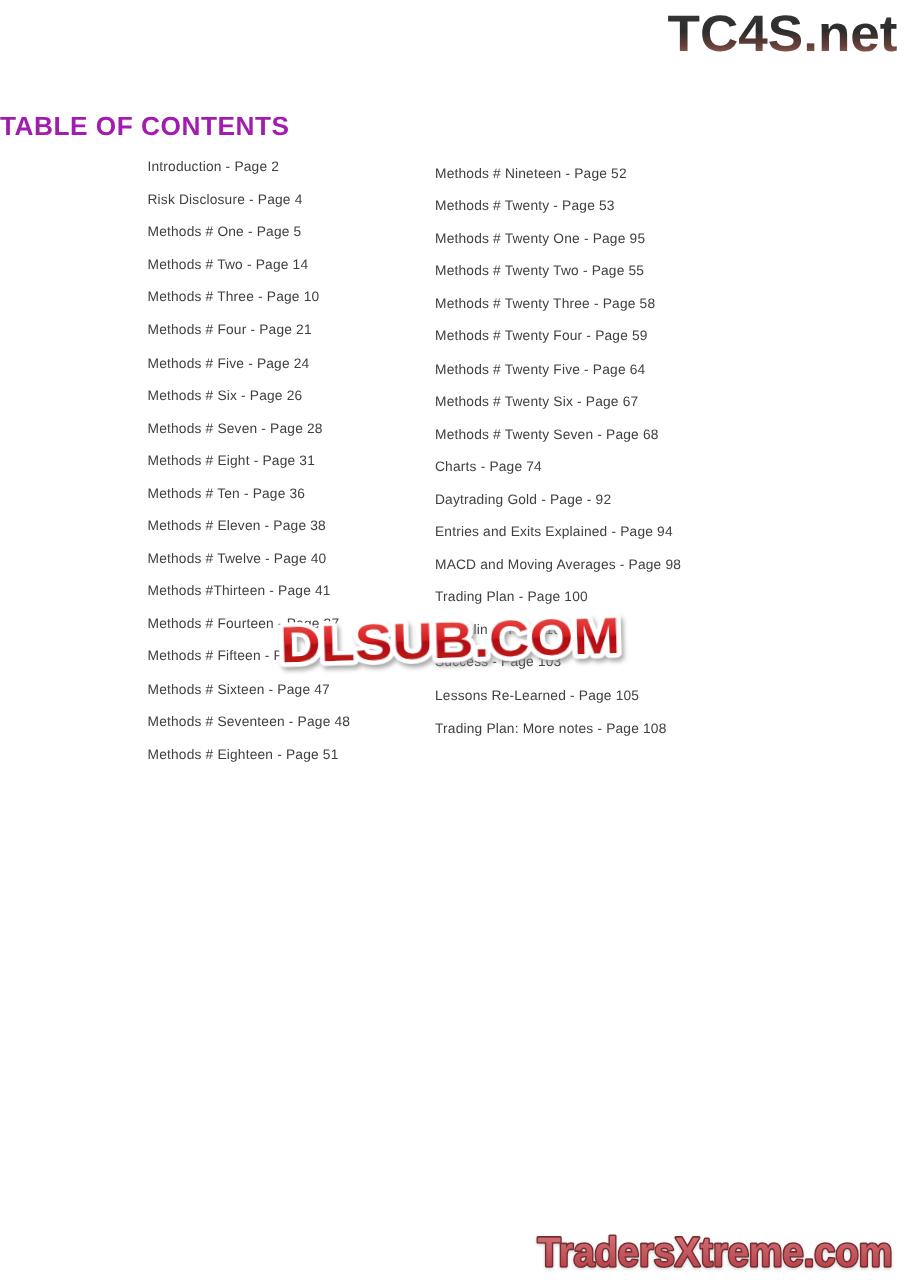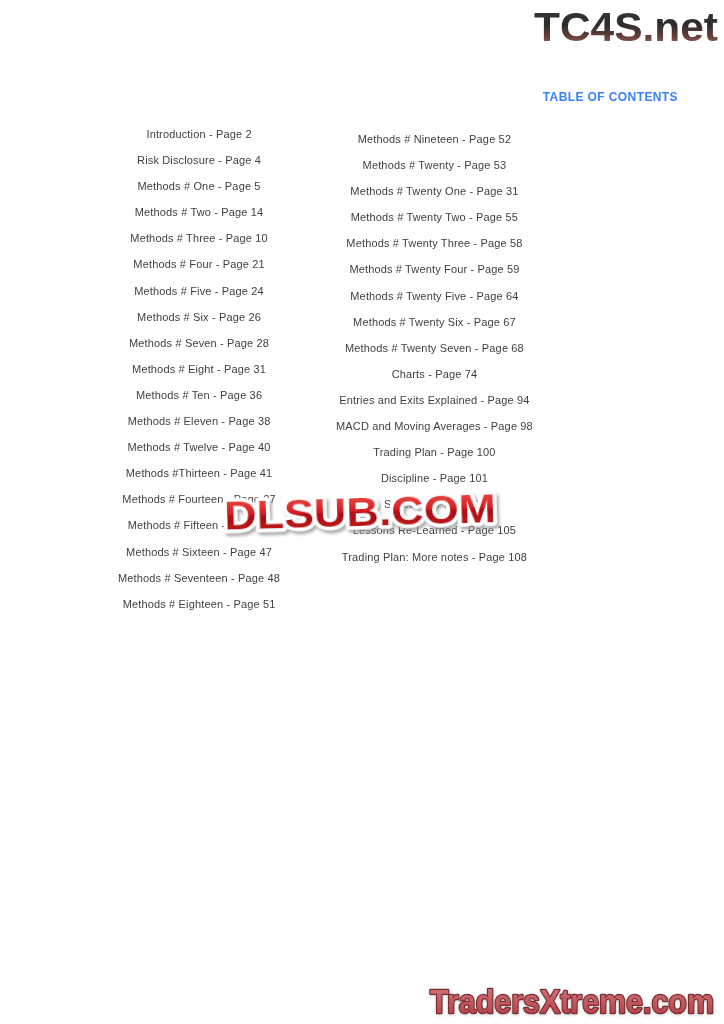--- a/index.html
+++ b/index.html
@@ -8,31 +8,31 @@
     width:724px;height:1024px;
     background:#ffffff;
     font-family:"Liberation Sans",sans-serif;
     overflow:hidden;
   }
   
   .logo-top{position:absolute;top:3px;right:3px;}
   
   .title{
     position:absolute;left:0;top:90px;width:678px;
-    text-align:right;margin:0;
-    font-size:12px;font-weight:700;color:#3b82f6;letter-spacing:.4px;
+    text-align:left;margin:0;
+    font-size:21px;font-weight:700;color:#a21caf;letter-spacing:.4px;
   }
   
   .toc-col{
     position:absolute;
     font-size:11px;color:#3f3f3f;letter-spacing:.15px;
     z-index:1;
   }
-  .col-left{left:118px;top:121px;text-align:center;}
-  .col-right{left:336px;top:126px;text-align:center;}
+  .col-left{left:118px;top:121px;}
+  .col-right{left:348px;top:126px;}
   .toc-line{height:26.1px;line-height:26.1px;white-space:nowrap;}
   
   .wm-center{
     position:absolute;left:212px;top:479px;
     transform:rotate(-1.6deg);
     z-index:5;
   }
   
   .logo-bottom{position:absolute;left:424px;top:981px;z-index:5;}
   svg text{font-family:"Liberation Sans",sans-serif;}
@@ -74,28 +74,29 @@
       <div class="toc-line">Methods # Fourteen - Page 27</div>
       <div class="toc-line">Methods # Fifteen - Page 45</div>
       <div class="toc-line">Methods # Sixteen - Page 47</div>
       <div class="toc-line">Methods # Seventeen - Page 48</div>
       <div class="toc-line">Methods # Eighteen - Page 51</div>
     </div>
 
   <div class="toc-col col-right">
       <div class="toc-line">Methods # Nineteen - Page 52</div>
       <div class="toc-line">Methods # Twenty - Page 53</div>
-      <div class="toc-line">Methods # Twenty One - Page 31</div>
+      <div class="toc-line">Methods # Twenty One - Page 95</div>
       <div class="toc-line">Methods # Twenty Two - Page 55</div>
       <div class="toc-line">Methods # Twenty Three - Page 58</div>
       <div class="toc-line">Methods # Twenty Four - Page 59</div>
       <div class="toc-line">Methods # Twenty Five - Page 64</div>
       <div class="toc-line">Methods # Twenty Six - Page 67</div>
       <div class="toc-line">Methods # Twenty Seven - Page 68</div>
       <div class="toc-line">Charts - Page 74</div>
+      <div class="toc-line">Daytrading Gold - Page - 92</div>
       <div class="toc-line">Entries and Exits Explained - Page 94</div>
       <div class="toc-line">MACD and Moving Averages - Page 98</div>
       <div class="toc-line">Trading Plan - Page 100</div>
       <div class="toc-line">Discipline - Page 101</div>
       <div class="toc-line">Success - Page 103</div>
       <div class="toc-line">Lessons Re-Learned - Page 105</div>
       <div class="toc-line">Trading Plan: More notes - Page 108</div>
     </div>
 
   <svg class="wm-center" width="296" height="62" viewBox="0 0 296 62" aria-hidden="true">

